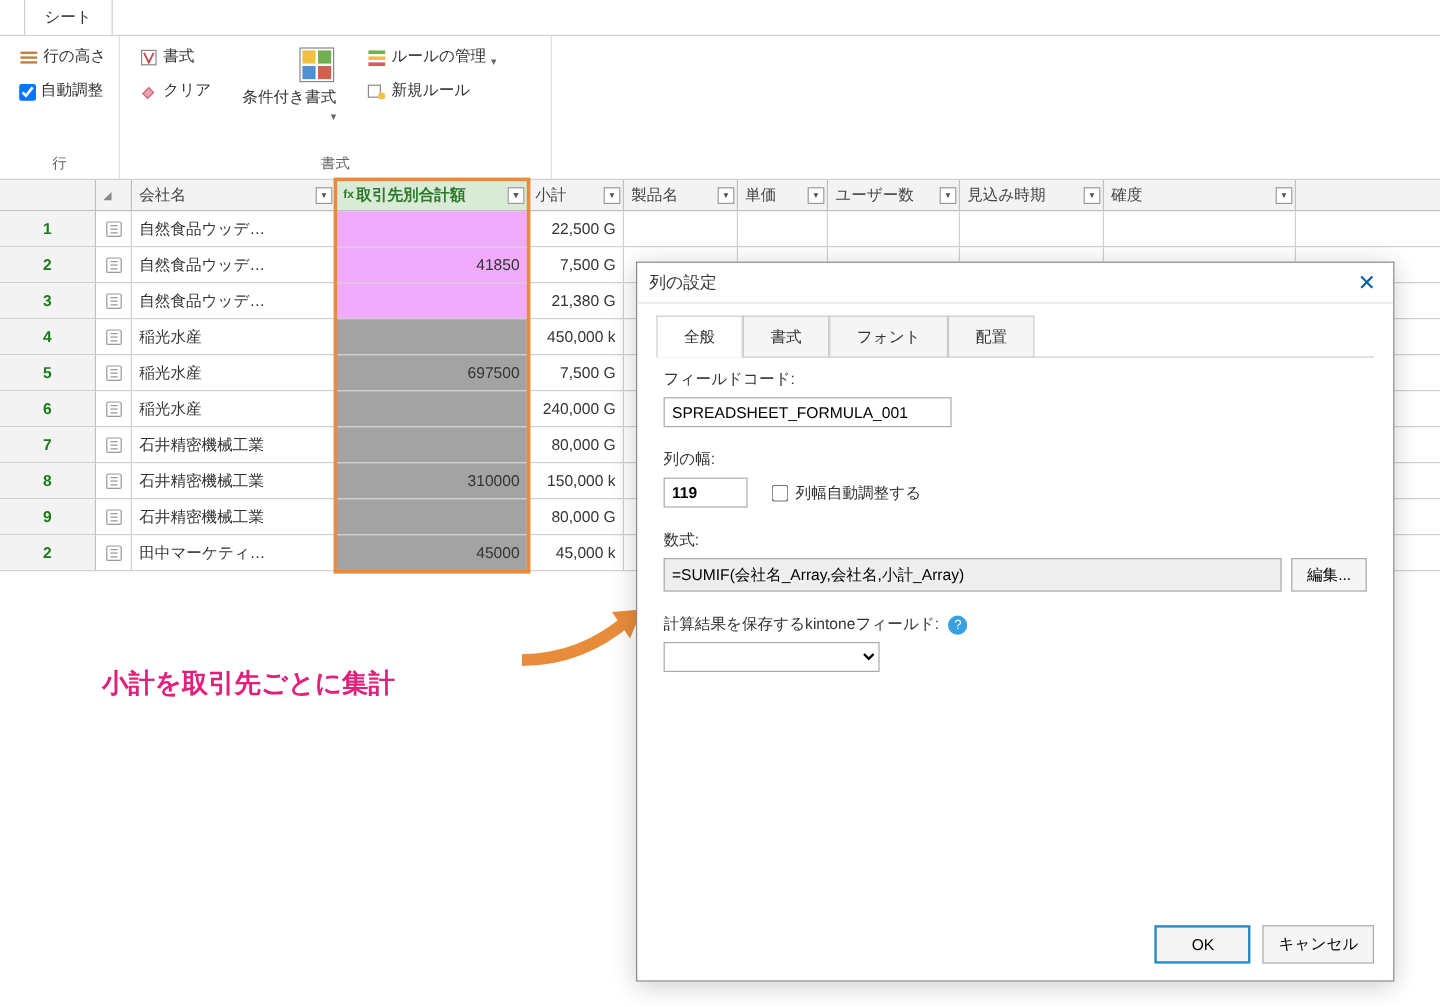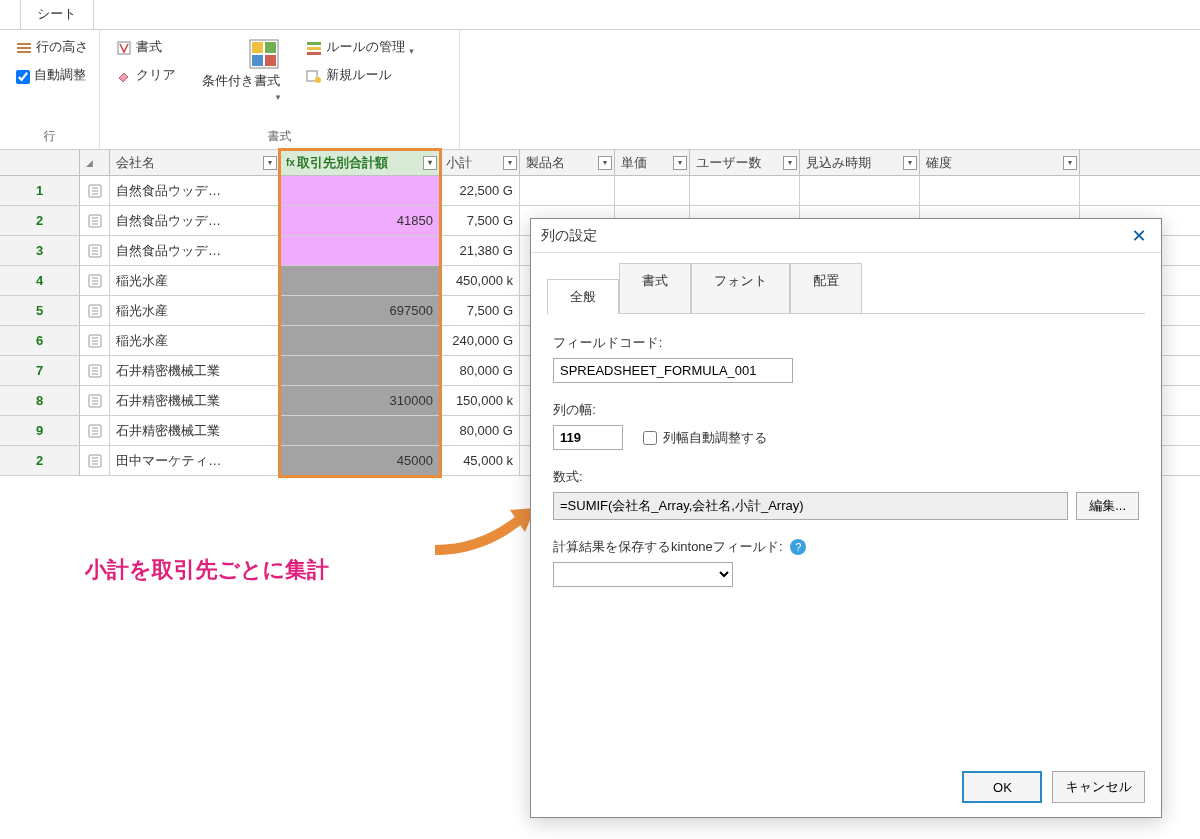--- a/index.html
+++ b/index.html
@@ -42,22 +42,22 @@
 .anno { position: absolute; color: #e0207a; font-size: 22px; font-weight: bold; }
 .arrow { position: absolute; }
 
 
 .dlg { position: absolute; background: #fff; border: 1px solid #888; box-shadow: 0 4px 20px rgba(0,0,0,0.2); display: flex; flex-direction: column; }
 .dlg .titlebar { height: 34px; display: flex; align-items: center; padding: 0 10px; border-bottom: 1px solid #e0e0e0; }
 .dlg .titlebar .ttl { flex: 1; font-size: 14px; }
 .dlg .titlebar .close { width: 24px; height: 24px; display: flex; align-items: center; justify-content: center; color: #0a5c9c; font-size: 18px; cursor: pointer; }
 .dlg .tabs { display: flex; padding: 10px 16px 0 16px; }
 .dlg .tabs .dtab { padding: 8px 22px; border: 1px solid #ccc; border-bottom: none; background: #f5f5f5; font-size: 13px; margin-right: 0; }
-.dlg .tabs .dtab.active { background: #fff; position: relative; z-index: 2; margin-top: 16px; }
-.dlg .body { border-top: 1px solid #ccc; margin: 0 16px; padding: 20px 6px; flex: 1; position: relative; top: -1px; }
+.dlg .tabs .dtab.active { background: #fff; position: relative; z-index: 2; }
+.dlg .body { border-top: 1px solid #ccc; margin: 0 16px; padding: 9px 6px; flex: 1; position: relative; top: -1px; }
 .fld { margin-bottom: 18px; }
 .fld label { display: block; font-size: 13px; margin-bottom: 6px; }
 .fld input[type=text] { border: 1px solid #aaa; padding: 4px 6px; font-size: 13px; }
 .fld .row { display: flex; align-items: center; gap: 20px; }
 .fld .formula { display: flex; gap: 8px; align-items: stretch; }
 .fld .formula input { flex: 1; background: #eee; }
 .fld .formula button { padding: 4px 12px; border: 1px solid #aaa; background: #f5f5f5; font-size: 13px; }
 .fld select { border: 1px solid #aaa; padding: 3px 4px; font-size: 13px; min-width: 180px; background: #fff; }
 .help { display: inline-flex; width: 16px; height: 16px; border-radius: 50%; background: #3aa0e0; color: #fff; font-size: 11px; align-items: center; justify-content: center; margin-left: 4px; }
 .dlg .footer { padding: 10px 16px 14px 16px; display: flex; justify-content: flex-end; gap: 10px; }

